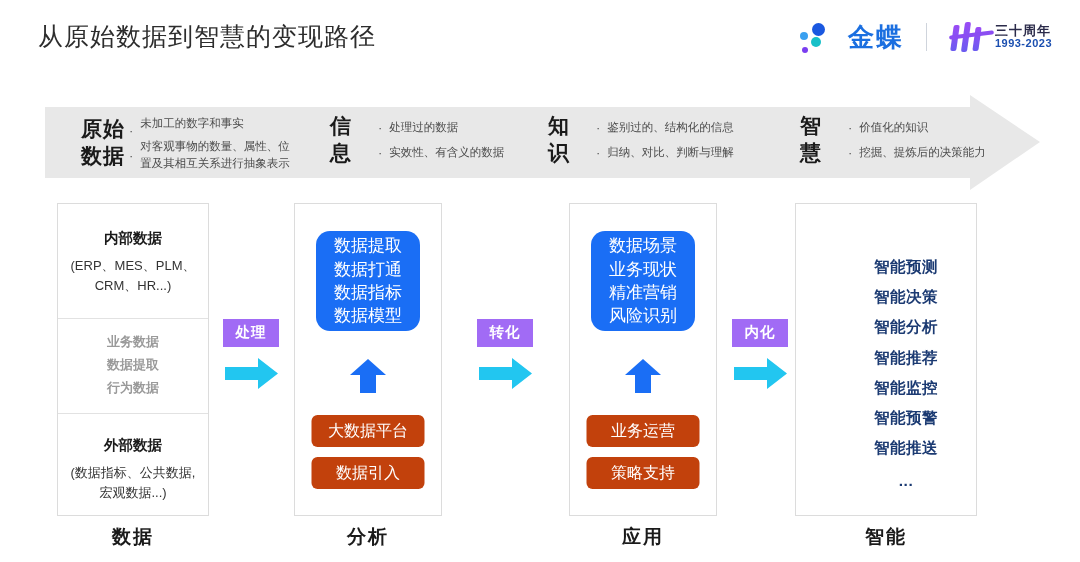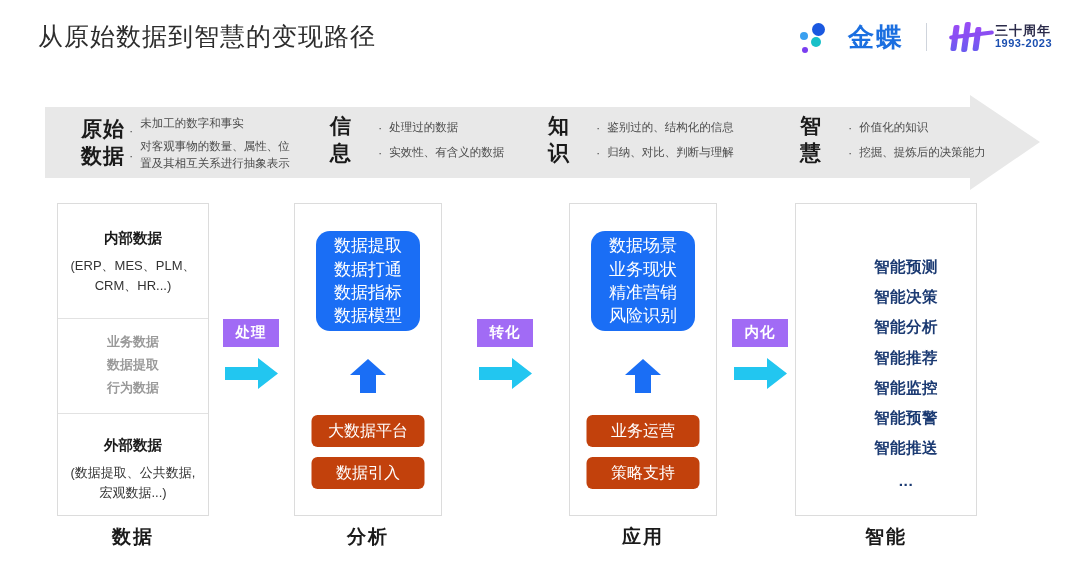--- a/index.html
+++ b/index.html
@@ -239,21 +239,21 @@
       <div class="c1-sub">(ERP、MES、PLM、</div>
       <div class="c1-sub">CRM、HR...)</div>
     </div>
     <div class="c1-block c1-mid">
       <div>业务数据</div>
       <div>数据提取</div>
       <div>行为数据</div>
     </div>
     <div class="c1-block c1-bot">
       <div class="c1-head">外部数据</div>
-      <div class="c1-sub">(数据提取、公共数据,</div>
+      <div class="c1-sub">(数据指标、公共数据,</div>
       <div class="c1-sub">宏观数据...)</div>
     </div>
   </div>
 
   <div class="col col2">
     <div class="stack-box">
       <div>数据提取</div>
       <div>数据打通</div>
       <div>数据指标</div>
       <div>数据模型</div>

